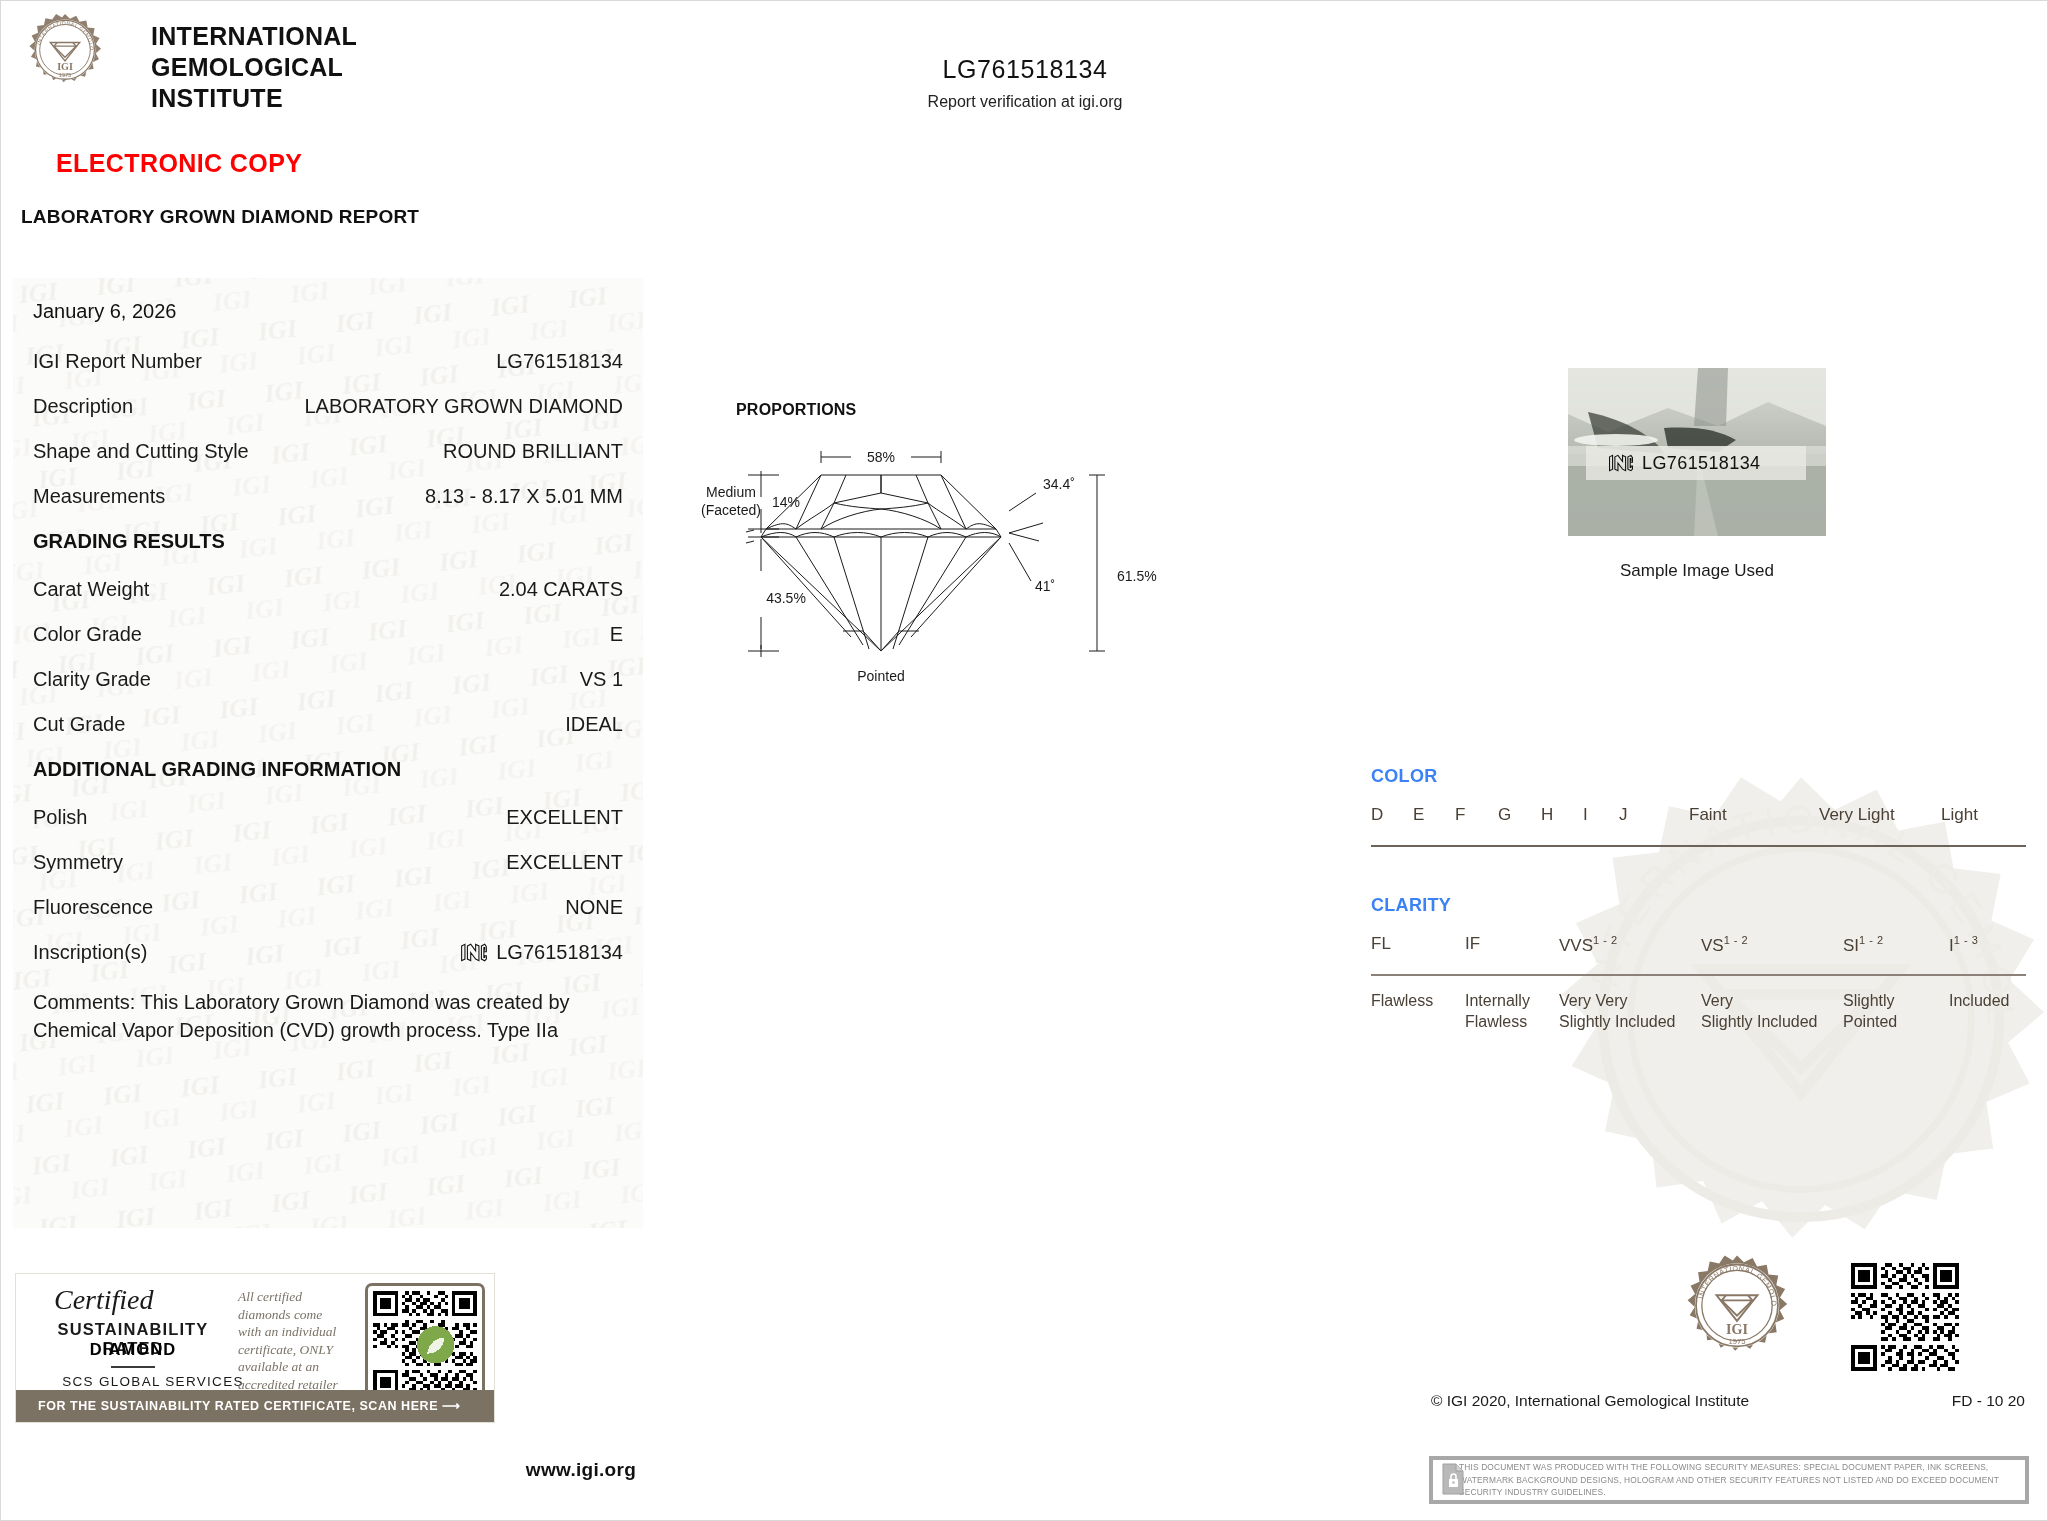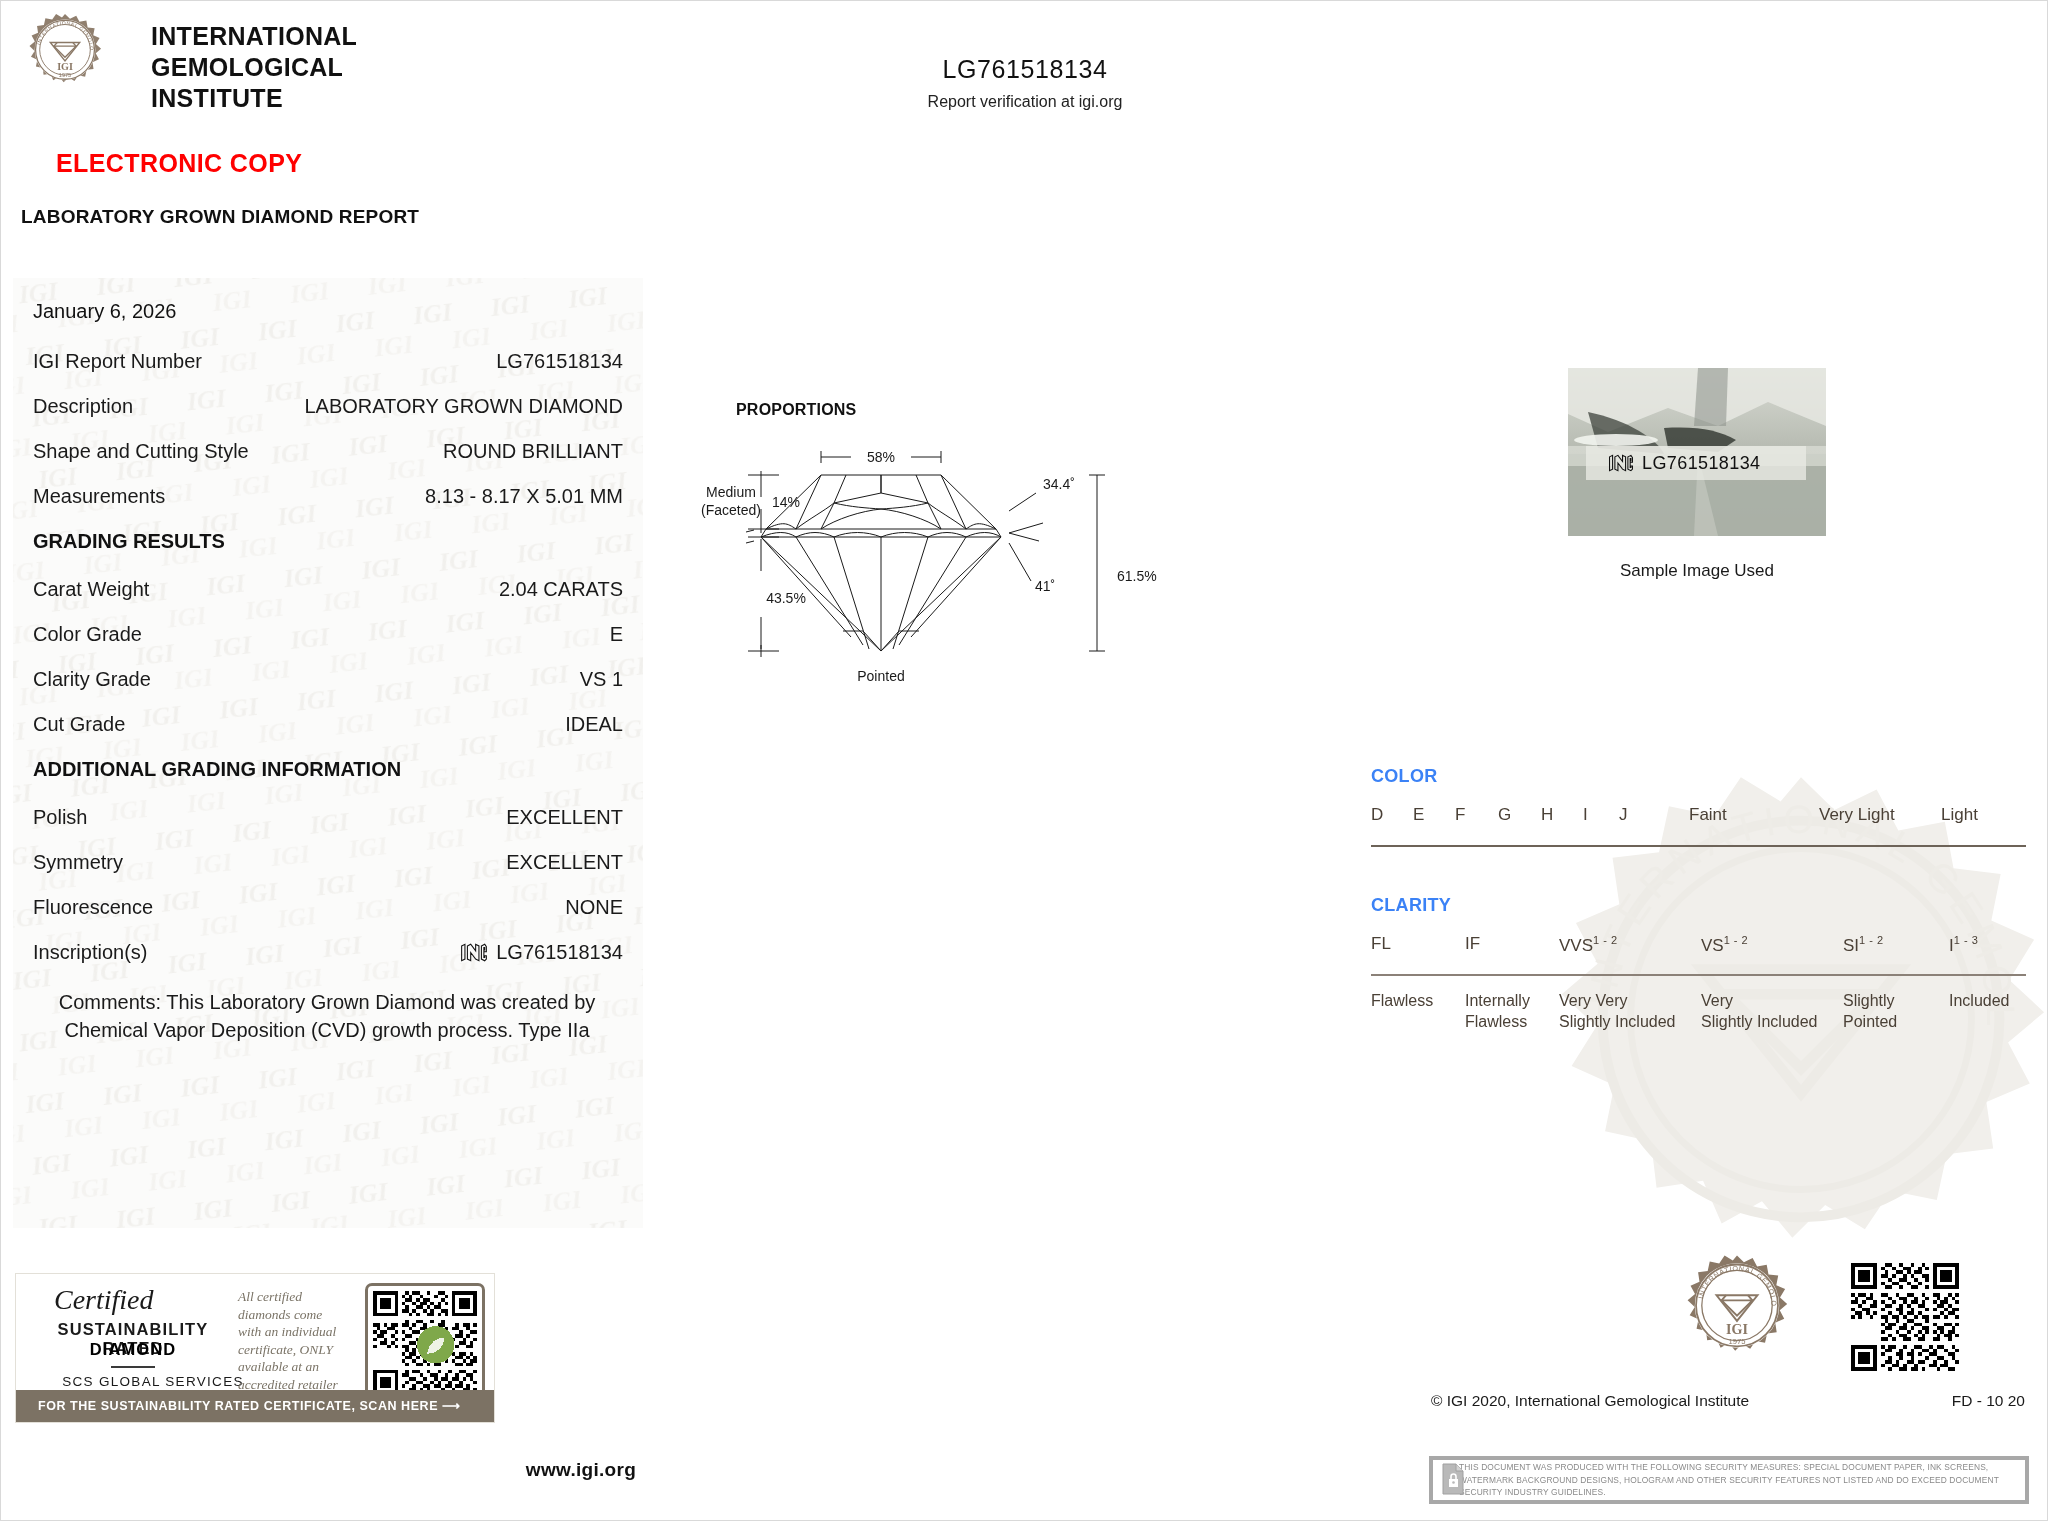--- a/index.html
+++ b/index.html
@@ -35,21 +35,21 @@
     opacity:.5;
   }
   .lp-inner{position:relative;padding:0;}
   .row{position:relative;height:45px;}
   .row .k{position:absolute;left:20px;top:0;font-size:20px;color:#1a1a1a;white-space:nowrap;}
   .row .v{position:absolute;right:20px;top:0;font-size:20px;color:#1a1a1a;text-align:right;white-space:nowrap;}
   .sect{position:relative;height:48px;}
   .sect .t{position:absolute;left:20px;top:0;font-size:20px;font-weight:bold;}
   .date-row{position:relative;height:50px;}
   .date-row .d{position:absolute;left:20px;top:0;font-size:20px;}
-  .comments{position:relative;margin:2px 0 0 0;padding:0 22px 0 20px;font-size:20px;line-height:28px;color:#1a1a1a;text-align:center;}
+  .comments{position:relative;margin:2px 0 0 0;padding:0 22px 0 20px;font-size:20px;line-height:28px;color:#1a1a1a;}
   .insc-val{display:inline-flex;align-items:center;gap:8px;justify-content:flex-end;}
   .insc-icon{display:inline-block;width:28px;height:19px;}
 
   
   .prop-title{position:absolute;left:735px;top:400px;font-size:16px;font-weight:bold;letter-spacing:.2px;}
   .prop-svg{position:absolute;left:690px;top:430px;}
 
   
   .sample-box{position:absolute;left:1567px;top:367px;width:258px;height:168px;overflow:hidden;}
   .sample-cap{position:absolute;left:1567px;top:560px;width:258px;text-align:center;font-size:17px;color:#1a1a1a;}

